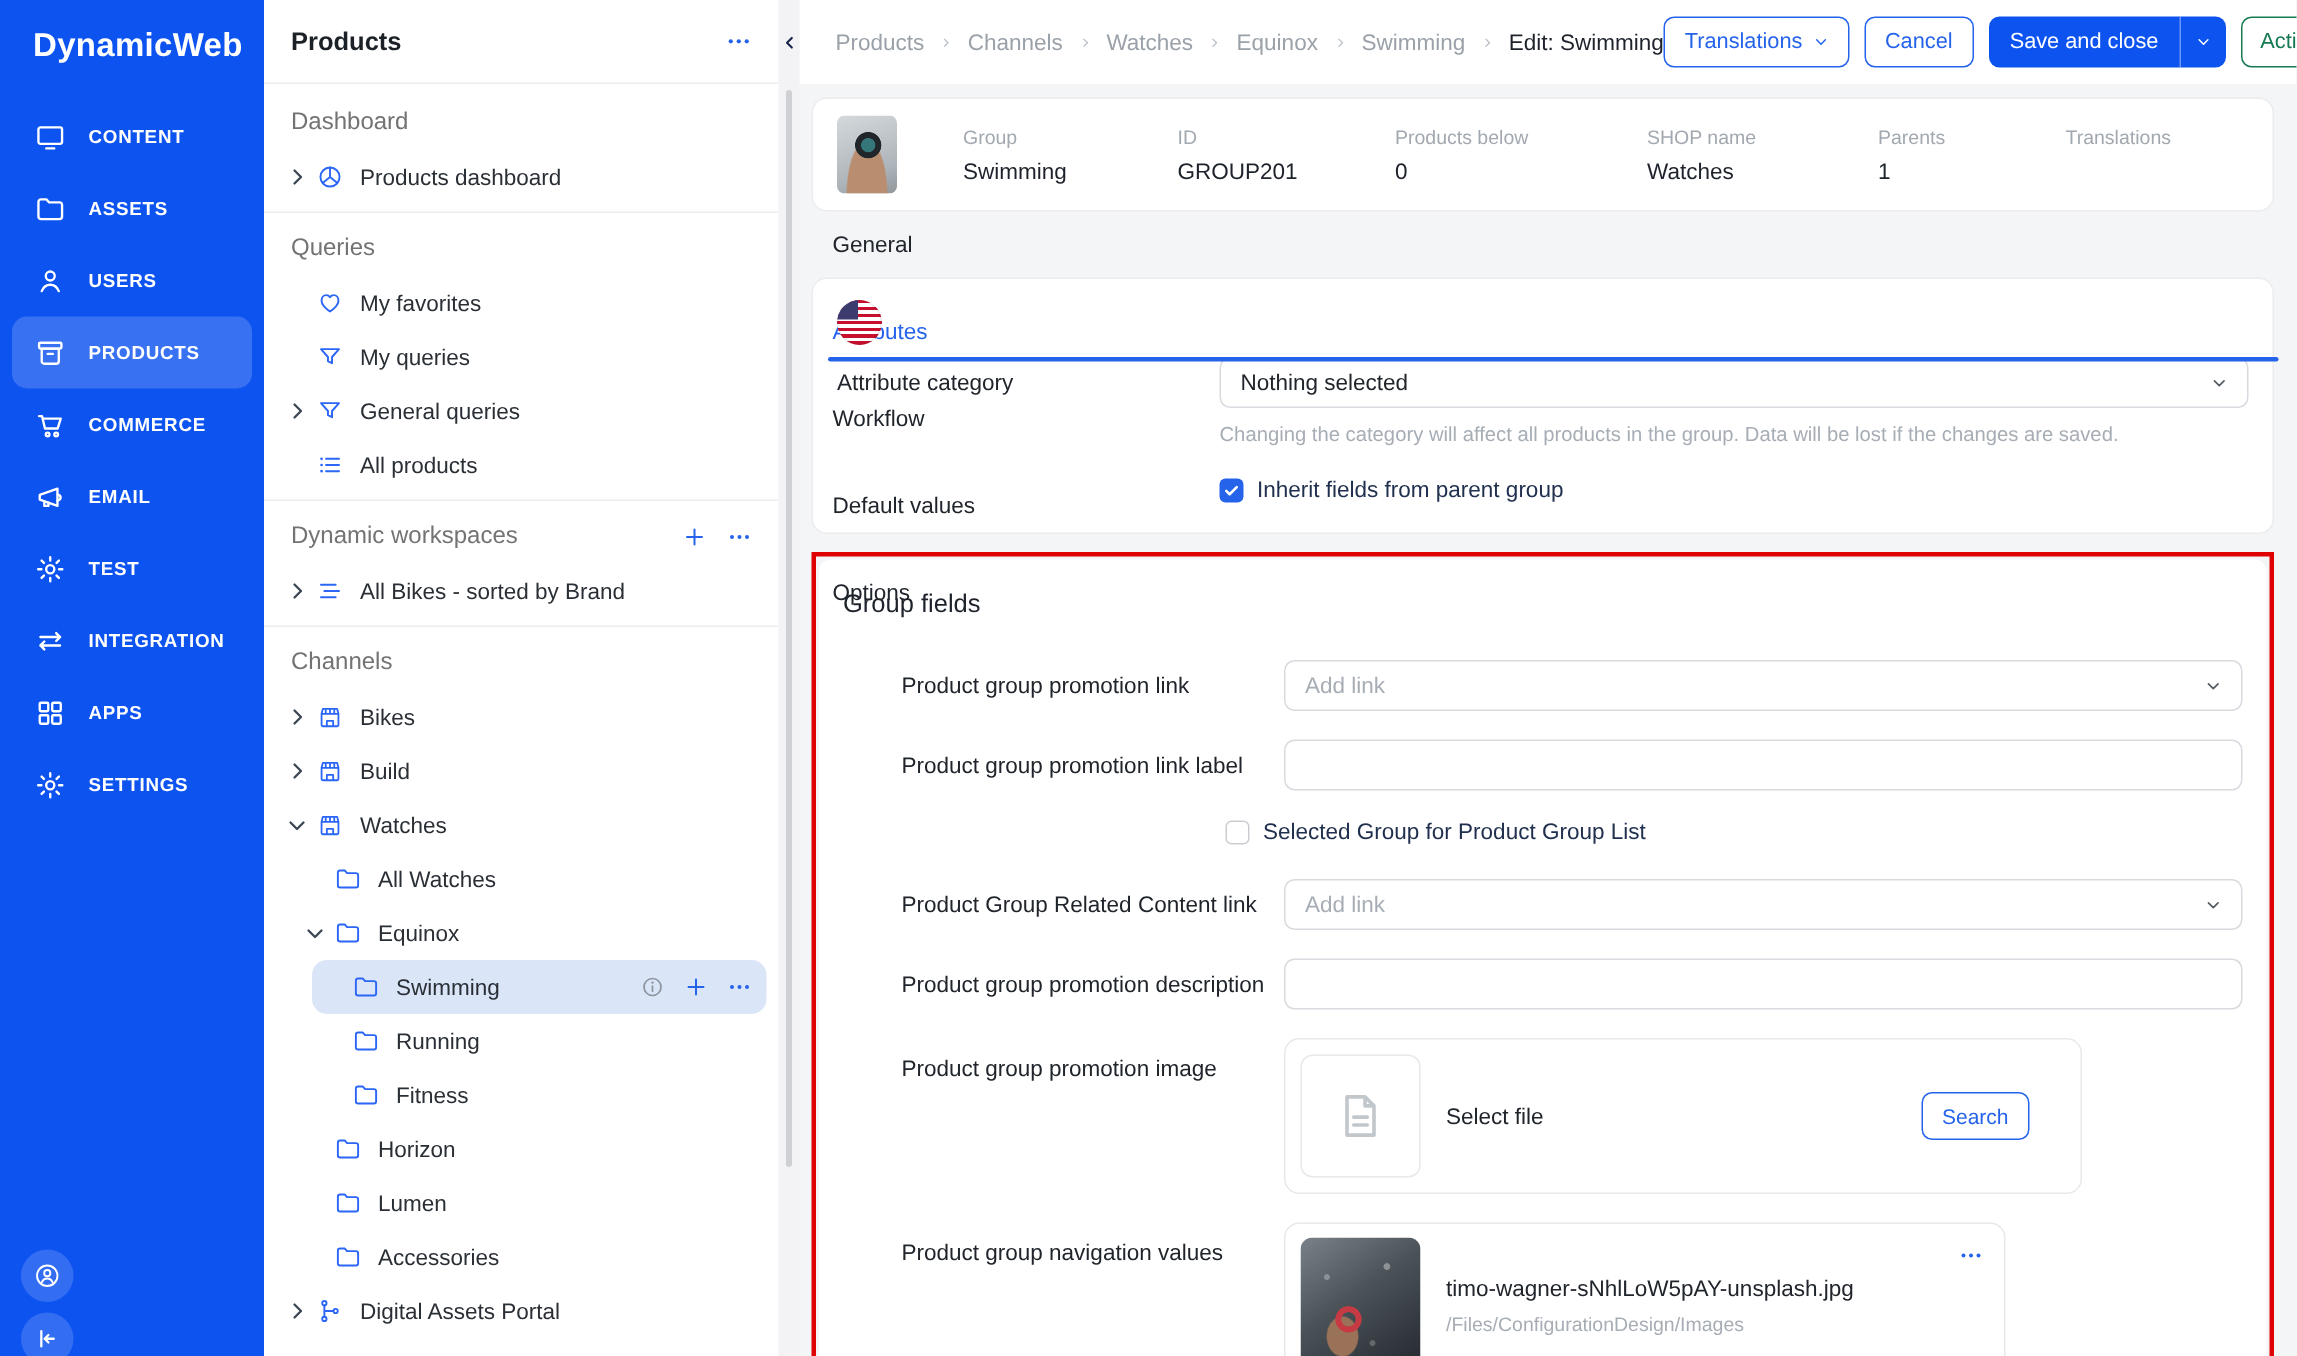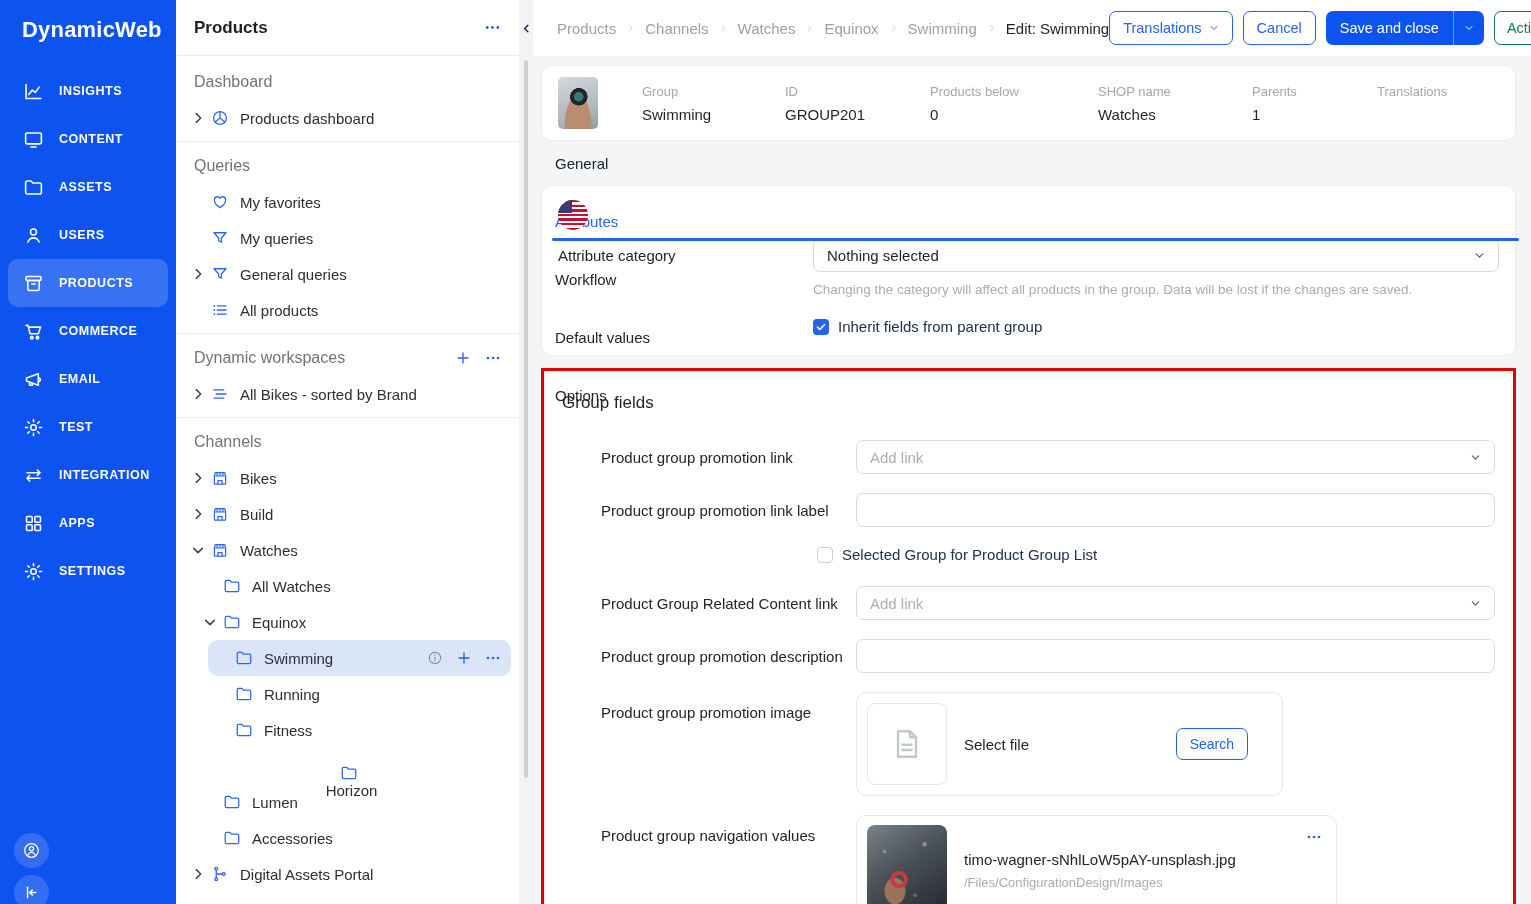--- a/index.html
+++ b/index.html
@@ -119,21 +119,21 @@
   
   .red-frame { margin-top:12px; border:3px solid #e00202; padding:2px; }
   .group-card { border-radius:8px; border:none; padding:16px 16px 12px; }
   .gf-title { font-size:17px; font-weight:500; color:#1d222b; margin:4px 0 27px; }
   .gf-row { display:flex; align-items:center; margin-bottom:19px;margin-left:39px; }
   .gf-row.top { align-items:flex-start; }
   .gf-row.top .field-label { padding-top:12px; }
   .input { flex:1; height:34px; border:1px solid #d7dade; border-radius:7px; background:#fff;
            font-size:15px; color:#20252c; padding:0 12px; font-family:"Liberation Sans",sans-serif; }
   .gf-check { margin:3px 0 23px 255px; }
-  .filebox { width:427px; border:1px solid #e6e8ea; border-radius:10px; padding:10px; display:flex; align-items:center; }
+  .filebox { width:532px; border:1px solid #e6e8ea; border-radius:10px; padding:10px; display:flex; align-items:center; }
   .file-ph { width:80px; height:82px; border:1px solid #e6e8ea; border-radius:8px; display:flex;
              align-items:center; justify-content:center; color:#c2c7cc; flex-shrink:0; }
   .file-ph .icon { width:36px; height:36px; }
   .file-text { margin-left:17px; font-size:15px; color:#20252c; }
   .search-btn { margin-left:auto; margin-right:24px; height:32px; padding:0 13px; border:1px solid #2563eb;
                 color:#2563eb; border-radius:7px; font-size:14px; display:flex; align-items:center;
                 background:#fff; cursor:pointer; }
   .navbox { width:481px; border:1px solid #e6e8ea; border-radius:10px; padding:9px 10px; display:flex;
             position:relative; }
   .nav-thumb { width:80px; height:88px; border-radius:8px; flex-shrink:0;
@@ -152,29 +152,20 @@
 </head>
 <body>
 
 <div class="app">
 
   <aside class="sidebar">
     <div class="brand">DynamicWeb</div>
     <nav class="nav" id="side-nav">
         <div class="nav-item">
           <span class="icon">
-            <svg viewBox="0 0 24 24" fill="none" stroke="currentColor" stroke-width="1.8" stroke-linecap="round" stroke-linejoin="round">
-              <path d="M3.5 4v16h17"></path>
-              <path d="M6.5 15.5l4-5 3.5 2.5 4.5-6"></path>
-            </svg>
-          </span>
-          <span>INSIGHTS</span>
-        </div>
-        <div class="nav-item">
-          <span class="icon">
             <svg viewBox="0 0 24 24" fill="none" stroke="currentColor" stroke-width="1.8" stroke-linecap="round">
               <rect x="3" y="4.5" width="18" height="12.5" rx="1.5"></rect>
               <path d="M9 20.5h6"></path>
             </svg>
           </span>
           <span>CONTENT</span>
         </div>
         <div class="nav-item">
           <span class="icon">
             <svg viewBox="0 0 24 24" fill="none" stroke="currentColor" stroke-width="1.8" stroke-linejoin="round">
@@ -516,21 +507,21 @@
         <div class="tree-row" style="margin-left: 32px;">
           <span class="chev-slot"></span>
           <span class="tree-icon">
             <svg viewBox="0 0 24 24" fill="none" stroke="currentColor" stroke-width="1.7" stroke-linejoin="round">
               <path d="M3 6.5c0-1.1.9-2 2-2h4.2l2 2.3H19c1.1 0 2 .9 2 2v8.7c0 1.1-.9 2-2 2H5c-1.1 0-2-.9-2-2V6.5z"></path>
             </svg>
           </span>
           <span class="tree-label">Fitness</span>
           <span class="grow"></span>
         </div>
-        <div class="tree-row" style="margin-left: 20px; flex-direction: column;">
+        <div class="tree-row" style="margin-left: 20px;">
           <span class="chev-slot"></span>
           <span class="tree-icon">
             <svg viewBox="0 0 24 24" fill="none" stroke="currentColor" stroke-width="1.7" stroke-linejoin="round">
               <path d="M3 6.5c0-1.1.9-2 2-2h4.2l2 2.3H19c1.1 0 2 .9 2 2v8.7c0 1.1-.9 2-2 2H5c-1.1 0-2-.9-2-2V6.5z"></path>
             </svg>
           </span>
           <span class="tree-label">Horizon</span>
           <span class="grow"></span>
         </div>
         <div class="tree-row" style="margin-left: 20px;">

